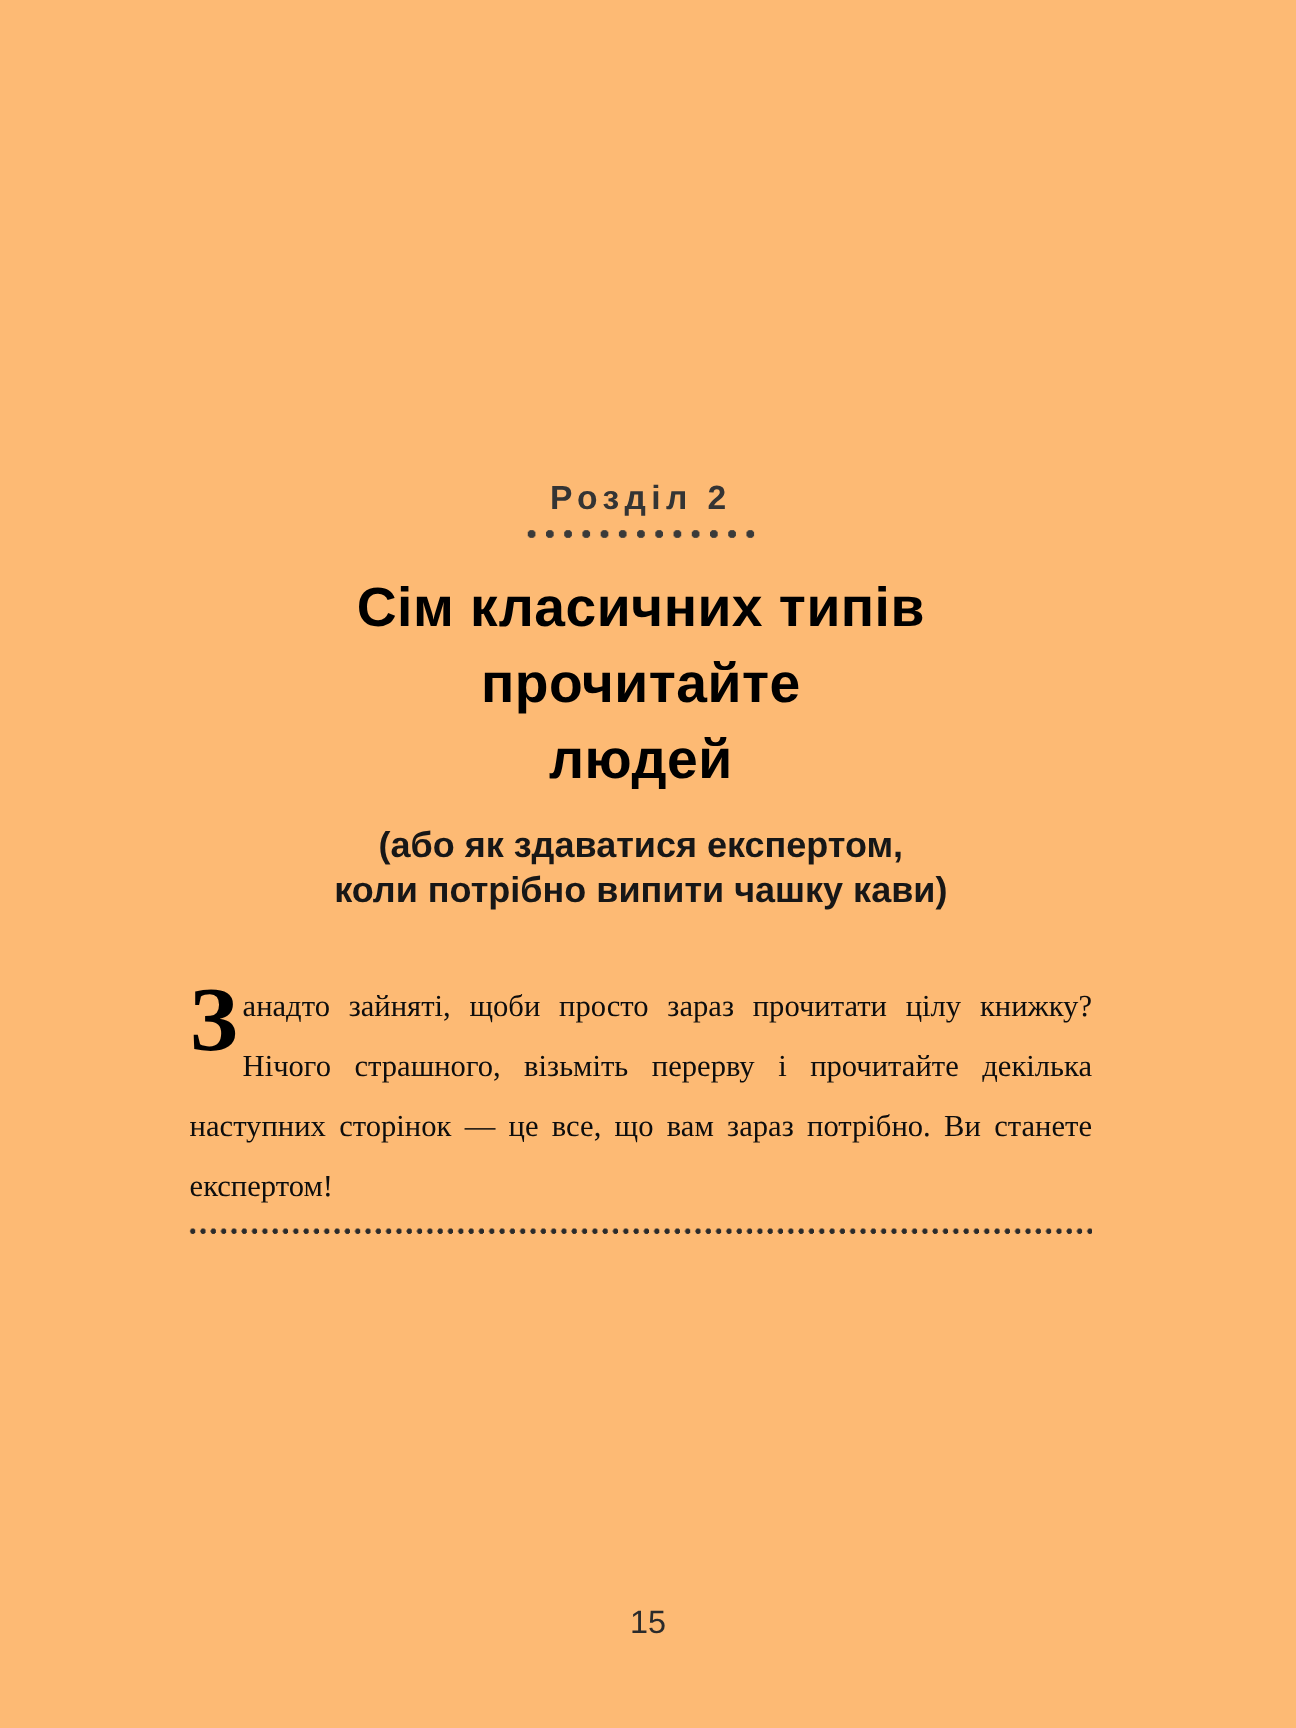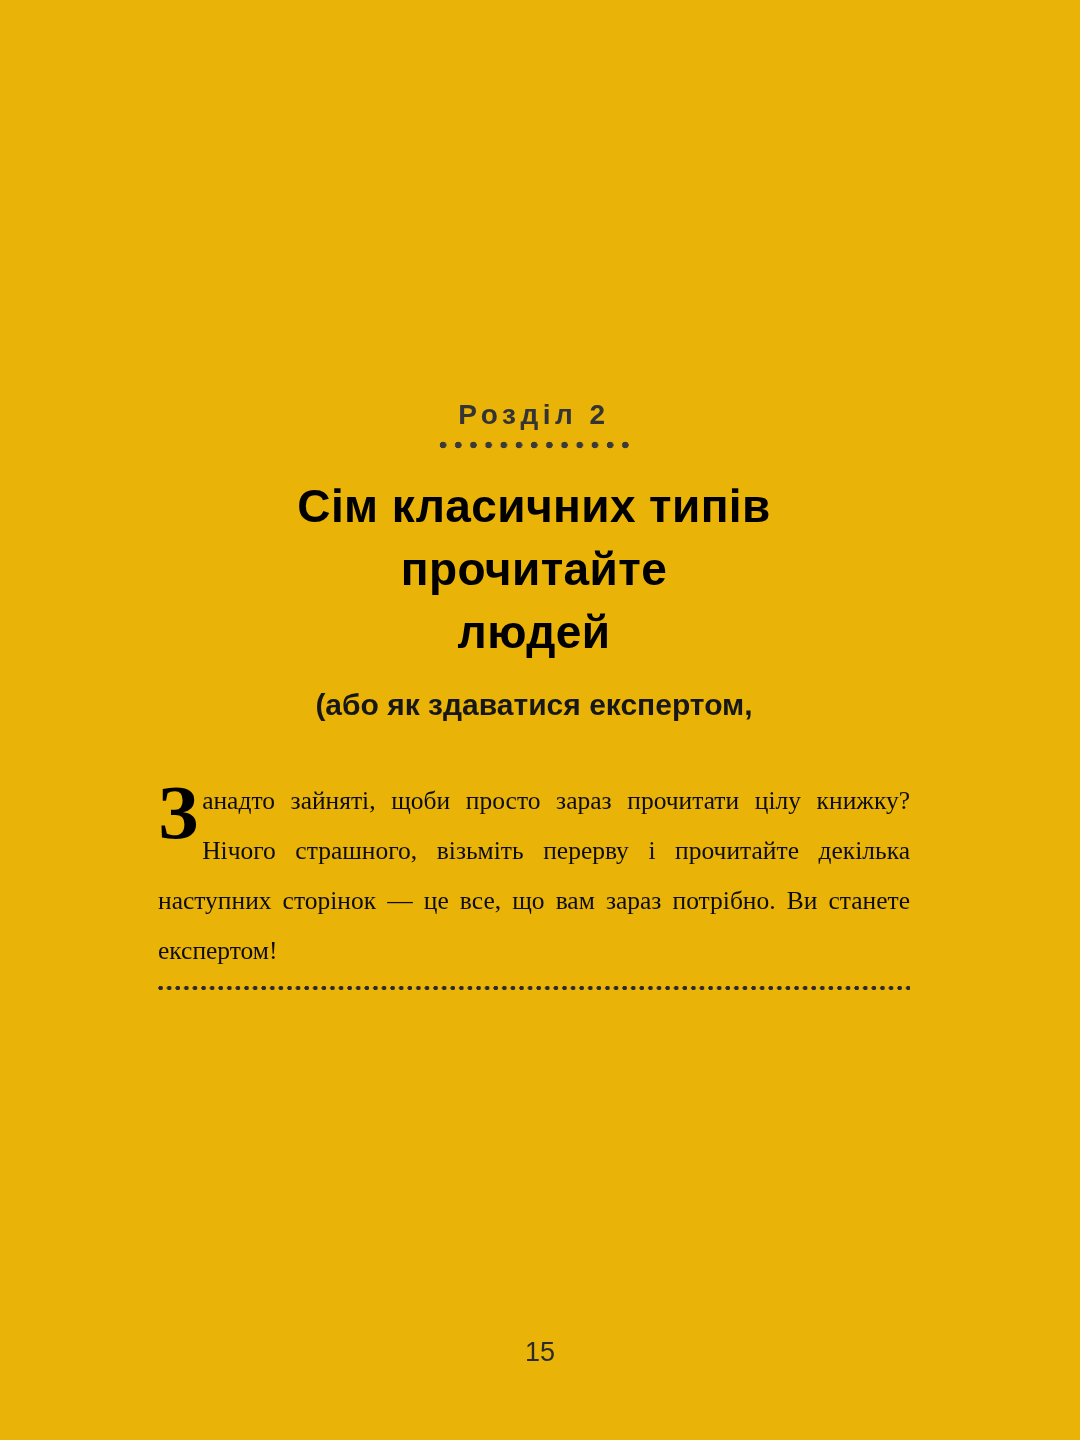--- a/index.html
+++ b/index.html
@@ -6,21 +6,21 @@
   html, body {
     margin: 0;
     padding: 0;
     background: #ffffff;
   }
 
   .page {
     position: relative;
     width: 1080px;
     height: 1440px;
-    background: #eab308;
+    background: #fdba74;
     margin: 0 auto;
     overflow: hidden;
     font-family: "Liberation Serif", "DejaVu Serif", serif;
     color: #0d0d0d;
   }
 
   
   .content {
     position: absolute;
     left: 158px;
@@ -146,20 +146,21 @@
     <div class="chapter-rule"></div>
 
     <h1 class="chapter-title">
       <span class="tline">Сім класичних типів</span>
       <span class="tline">прочитайте</span>
       <span class="tline">людей</span>
     </h1>
 
     <div class="chapter-subtitle">
       <span class="sline">(або як здаватися експертом,</span>
+      <span class="sline">коли потрібно випити чашку кави)</span>
     </div>
 
     <p class="body-par lead">Занадто зайняті, щоби просто зараз прочитати цілу книжку? Нічого страшного, візьміть перерву і прочитайте декілька наступних сторінок — це все, що вам зараз потрібно. Ви станете експертом!</p>
 
 
     <div class="section-rule"></div>
 
 
   </div>
 

